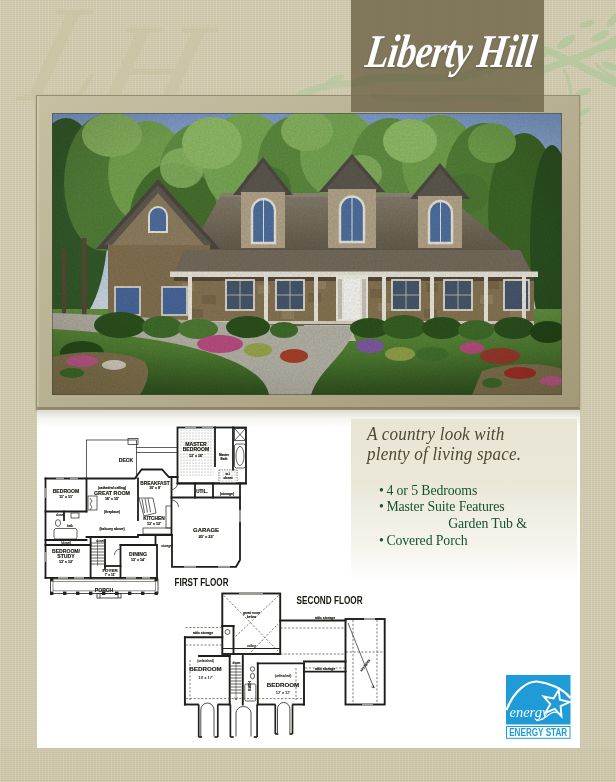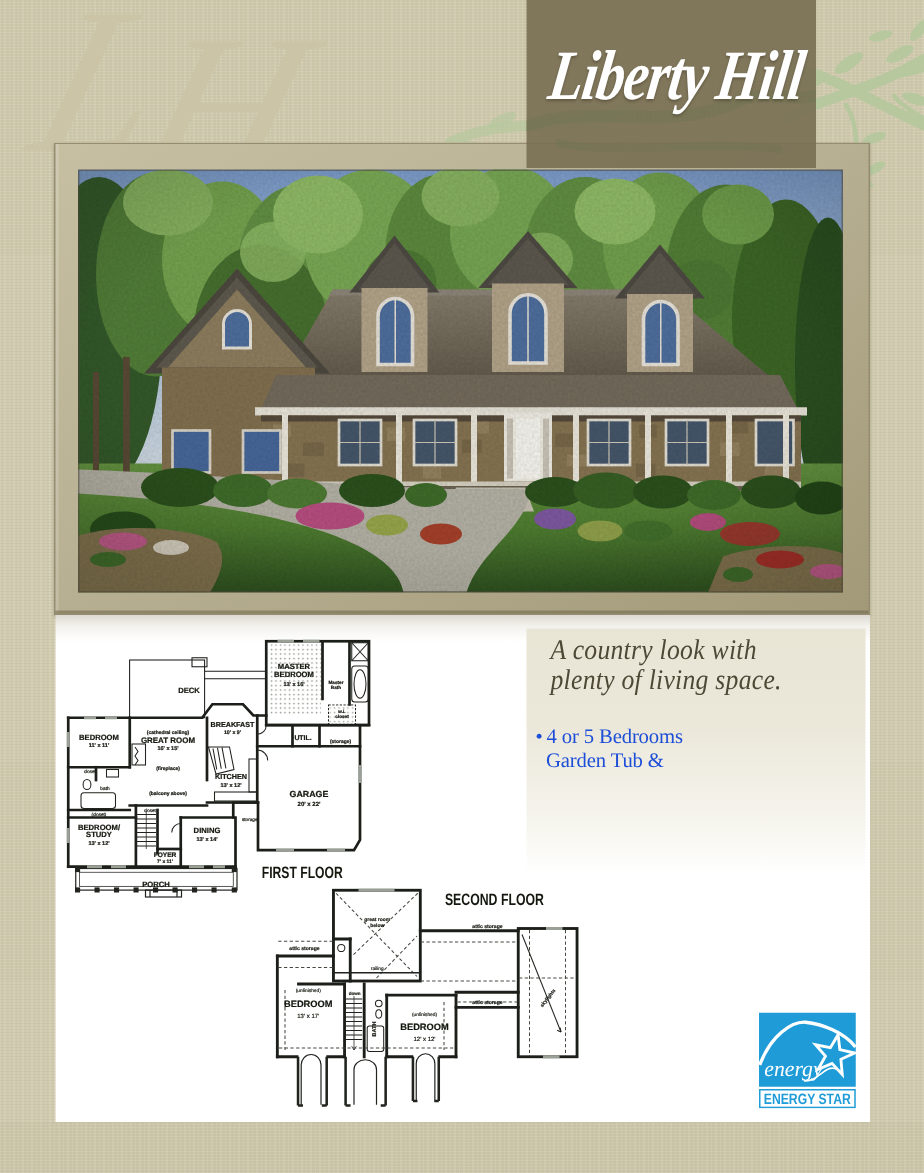--- a/index.html
+++ b/index.html
@@ -281,24 +281,26 @@
   background:linear-gradient(180deg,#dcdad2 0,#f4f3ee 8px,#ffffff 18px);"></div>
 
 <div class="abs" style="left:351px;top:419px;width:226px;height:164px;
   background:linear-gradient(180deg,#e8e5d5 0,#ebe8da 40%,#f6f5ee 80%,#ffffff 100%);"></div>
 
 <div class="abs" style="left:367px;top:424px;width:240px;color:#4e4936;
   font-family:'Liberation Serif',serif;font-style:italic;font-size:19px;line-height:19.5px;
   transform:scaleX(0.9);transform-origin:0 0;letter-spacing:0.2px;">
   A country look with<br>plenty of living space.</div>
 
-<div class="abs" style="left:357px;top:482.5px;width:210px;color:#1d4ed8;
+<div class="abs" style="left:379px;top:482.5px;width:210px;color:#14532d;
   font-family:'Liberation Serif',serif;font-size:13.8px;line-height:16.7px;letter-spacing:-0.1px;">
   <div>• 4 or 5 Bedrooms</div>
-  <div style="text-indent:7px;">Garden Tub &amp;</div>
+  <div>• Master Suite Features</div>
+  <div style="text-indent:7px;text-align:center;">Garden Tub &amp;</div>
+  <div>• Covered Porch</div>
 </div>
 
 <svg class="abs" style="left:40px;top:415px;" width="215" height="185" viewBox="40 415 215 185">
   <defs>
     <pattern id="stip" width="3" height="3" patternUnits="userSpaceOnUse">
       <rect width="3" height="3" fill="#fff"></rect>
       <circle cx="1" cy="1" r="0.55" fill="#8f958a"></circle>
     </pattern>
   </defs>
   <g stroke="#1b1e19" fill="none" stroke-width="1.8" stroke-linecap="square">

